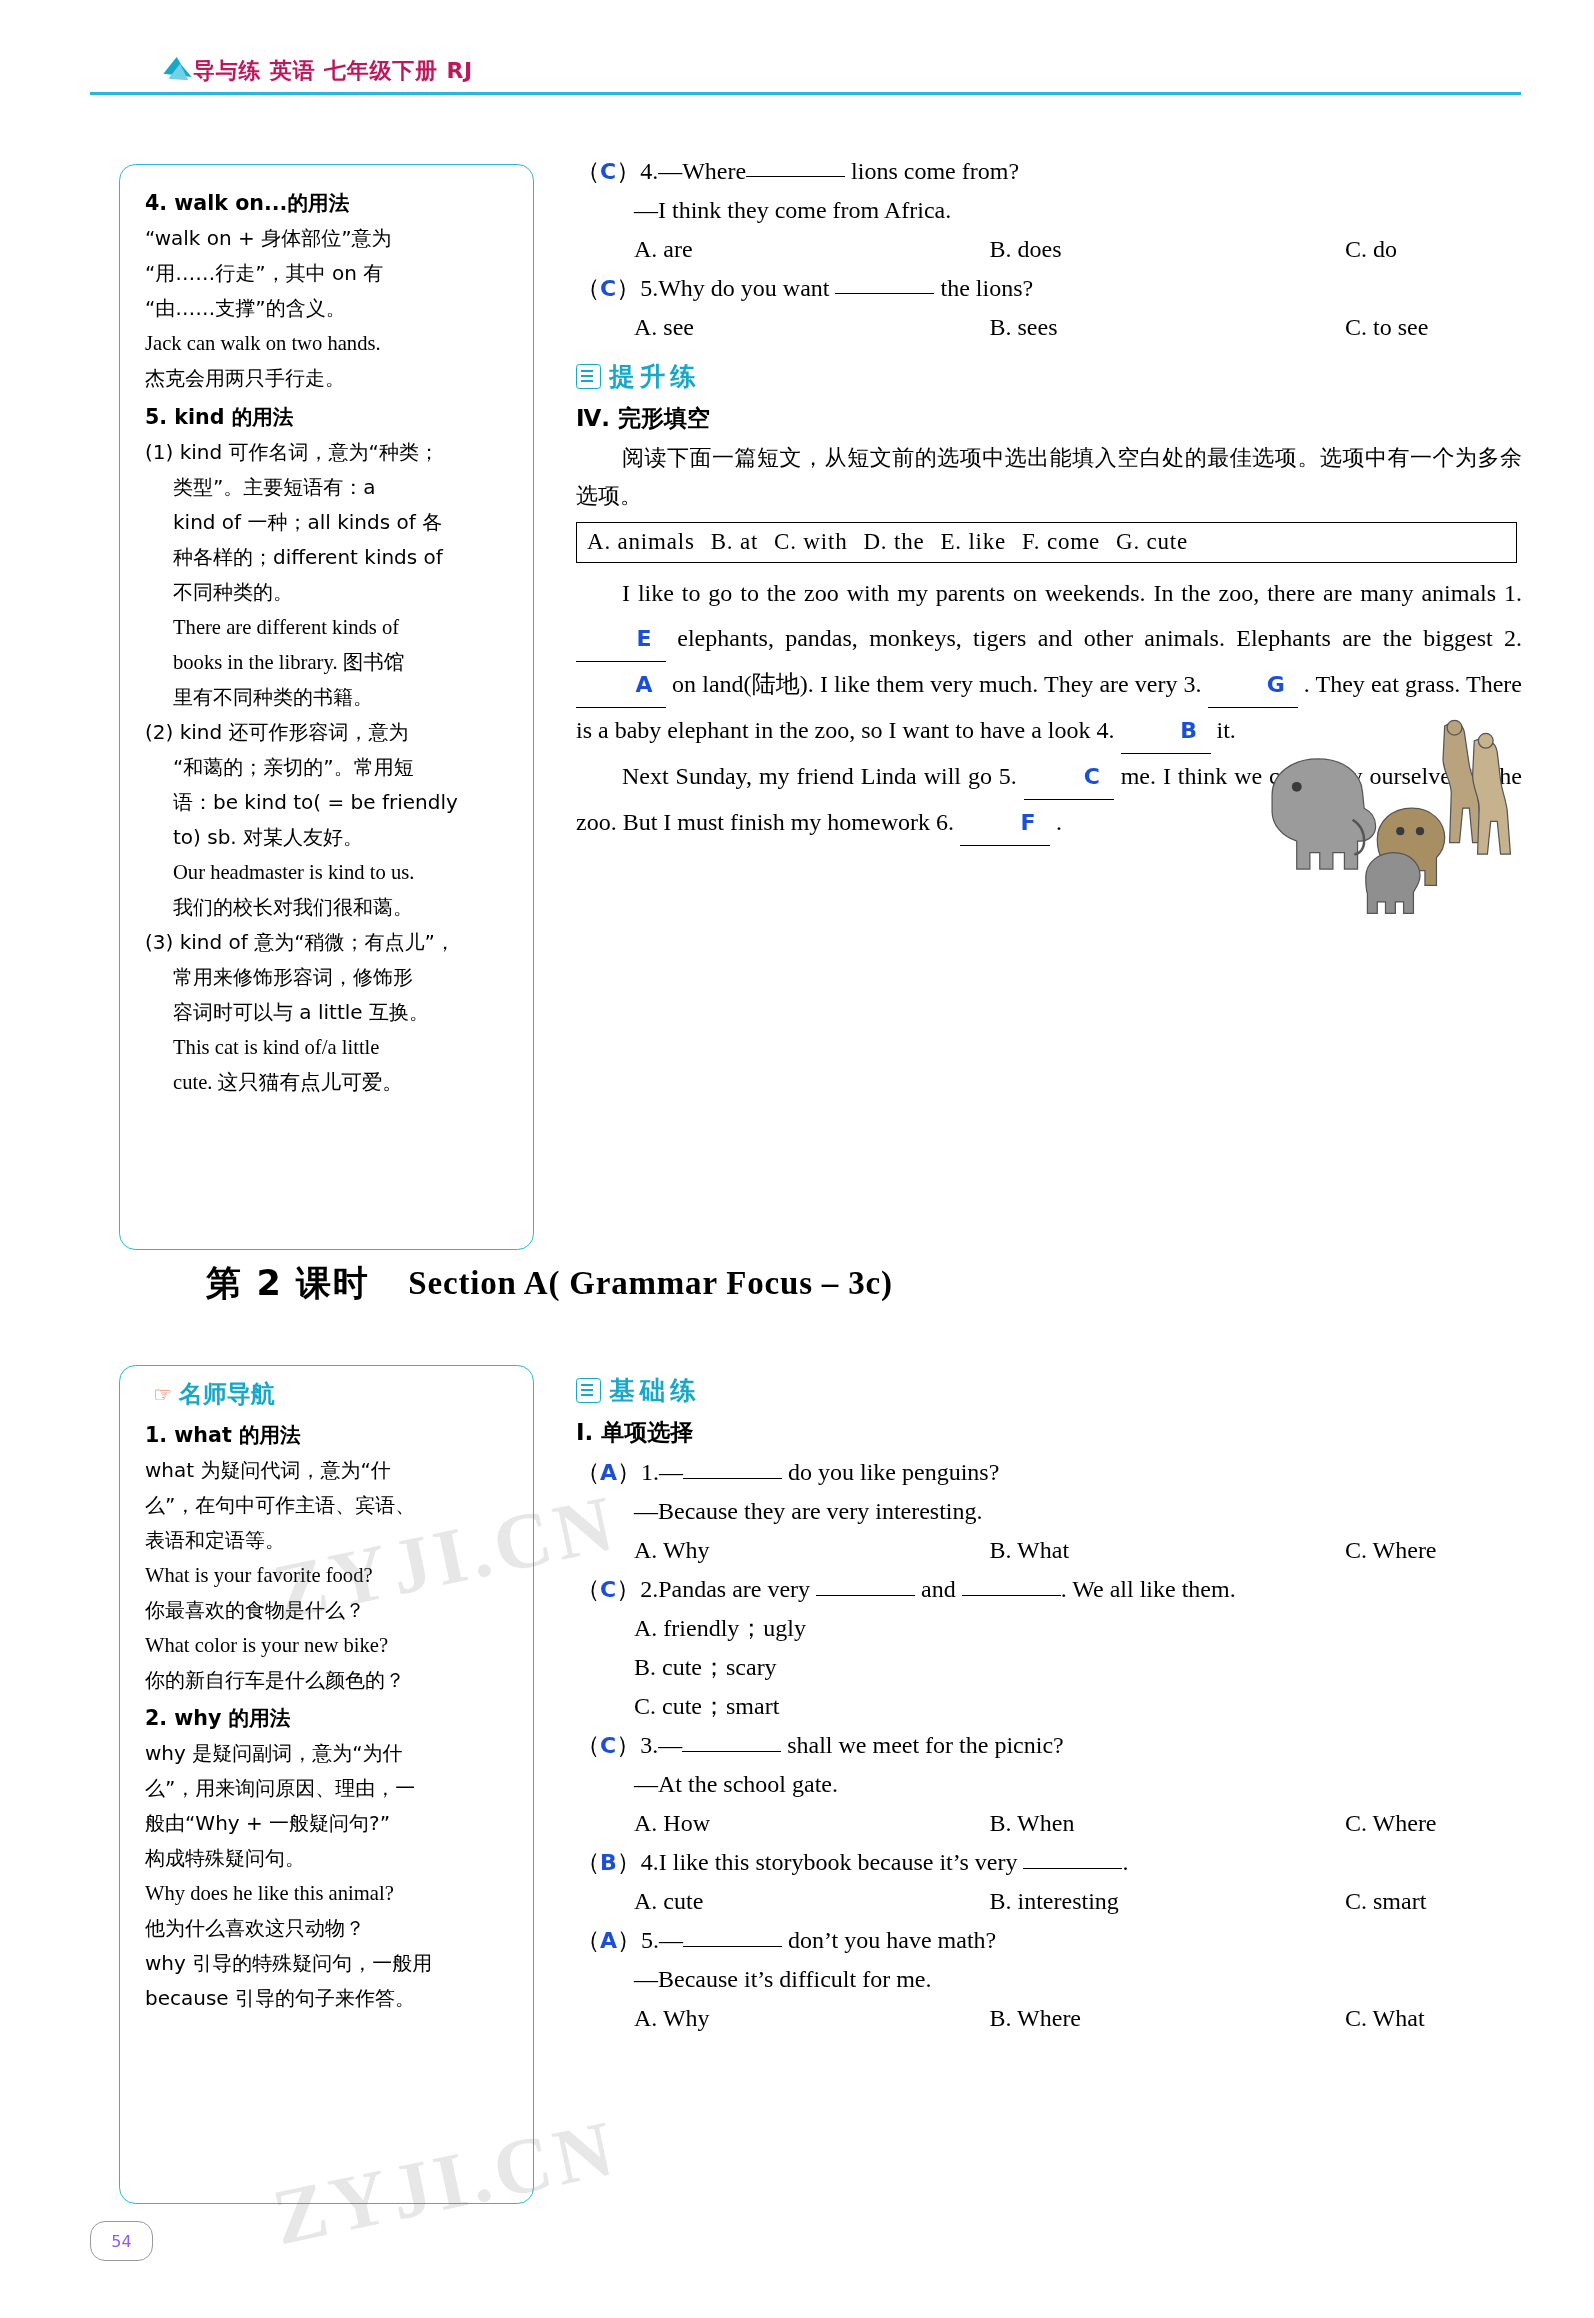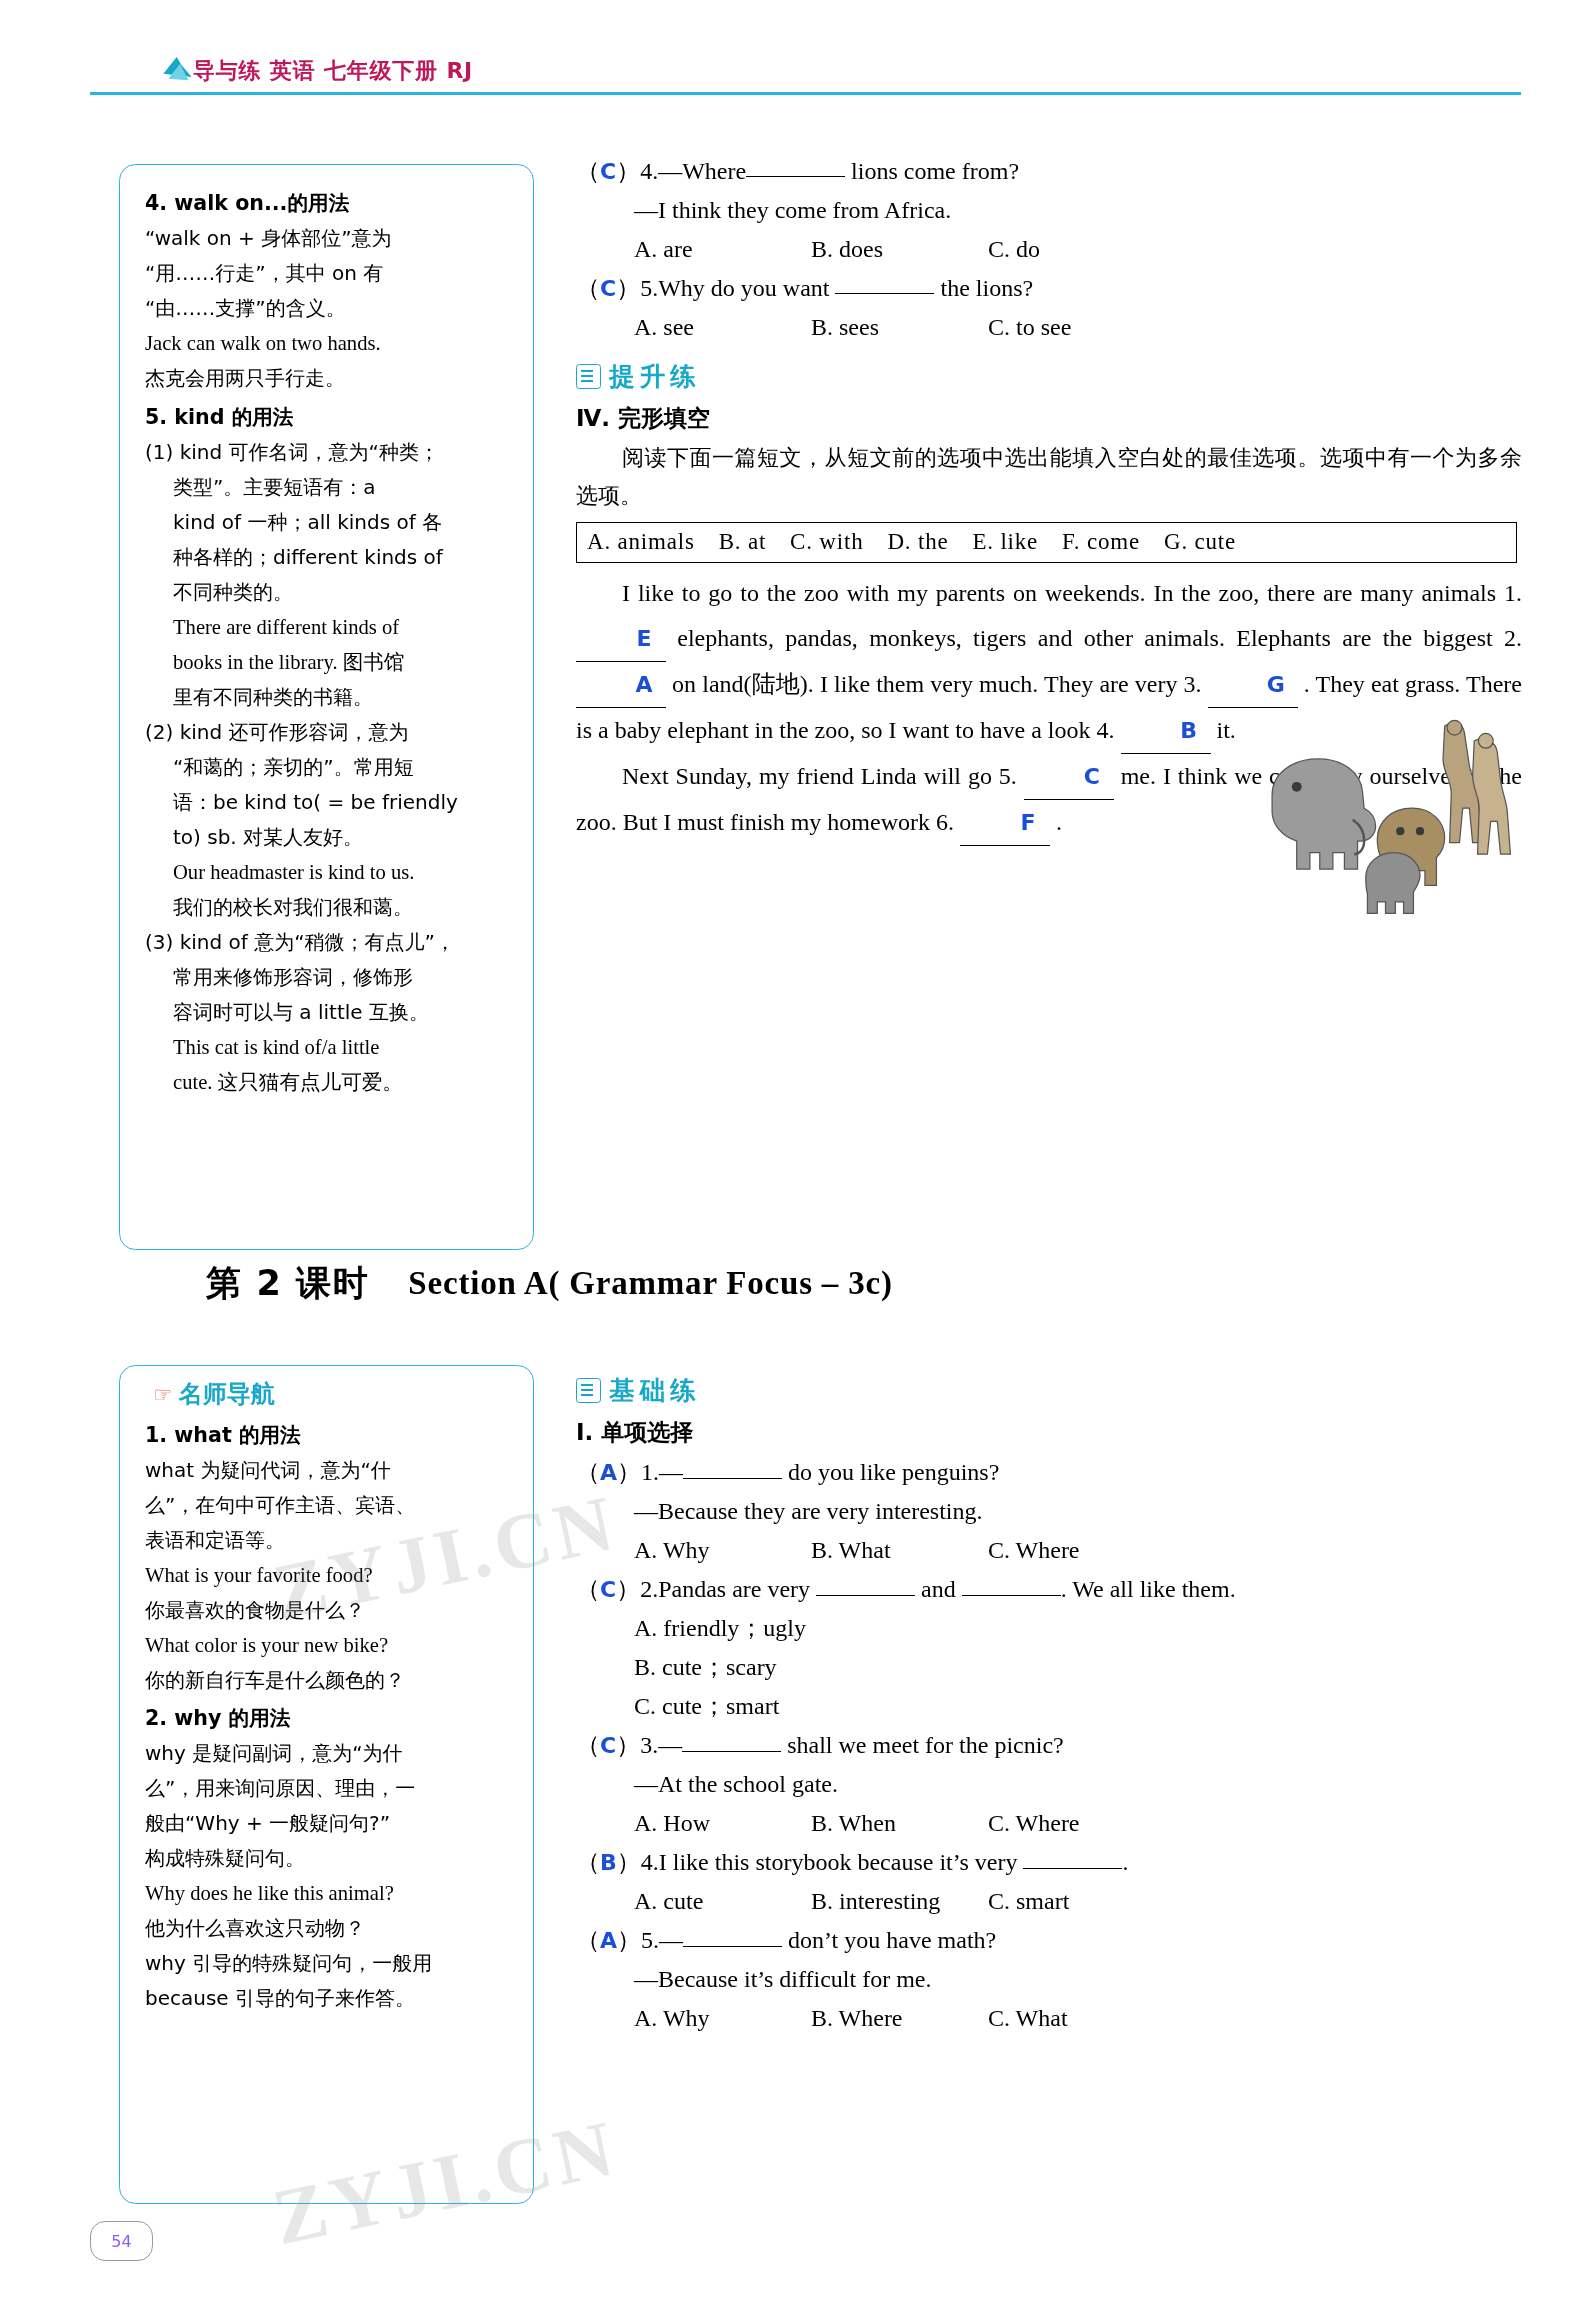--- a/index.html
+++ b/index.html
@@ -68,21 +68,21 @@
   
   .rt{position:absolute;left:576px;width:946px;}
 
   .q-line{
     font-family:"Liberation Serif", serif;
     font-size:24px;line-height:39px;
     margin:0;white-space:nowrap;
   }
   .ans{color:#1b4fd8;font-weight:bold;font-family:"DejaVu Sans",sans-serif;font-size:22px;}
   .blank{display:inline-block;border-bottom:1.6px solid #000;width:99px;height:0.8px;vertical-align:1.6px;}
-  .opt-row{display:flex;font-size:24px;line-height:39px;}
+  .opt-row{display:flex;font-size:24px;line-height:39px;justify-content:space-between;}
   .opt-row .o{width:177px;}
   .indent{padding-left:58px;}
 
   
   .sec-tag{
     display:flex;align-items:center;gap:8.2px;
     margin:11.5px 0 5px 0;
   }
   .sec-ico{
     width:25px;height:25px;border:1.6px solid #17a8c9;border-radius:3.3px;
@@ -101,21 +101,21 @@
     font-weight:bold;font-size:23px;line-height:39px;margin:3.3px 0 1.6px 0;
   }
   .para{
     font-family:"DejaVu Sans", sans-serif;
     font-size:22px;line-height:38px;text-align:justify;
   }
   .optbox{
     border:1.6px solid #000;box-sizing:border-box;
     font-family:"Liberation Serif",serif;font-size:23px;
     padding:6.6px 10px;letter-spacing:0.8px;
-    display:flex;gap:24px;white-space:nowrap;
+    display:flex;gap:16px;white-space:nowrap;
     margin:6.6px 0 8.2px 0;
     width:941px;
   }
   .cloze{
     font-family:"Liberation Serif", serif;
     font-size:24px;line-height:45px;text-align:justify;
   }
   .cloze .fill{
     display:inline-block;min-width:90px;border-bottom:1.6px solid #000;
     text-align:center;color:#1b4fd8;font-weight:bold;

